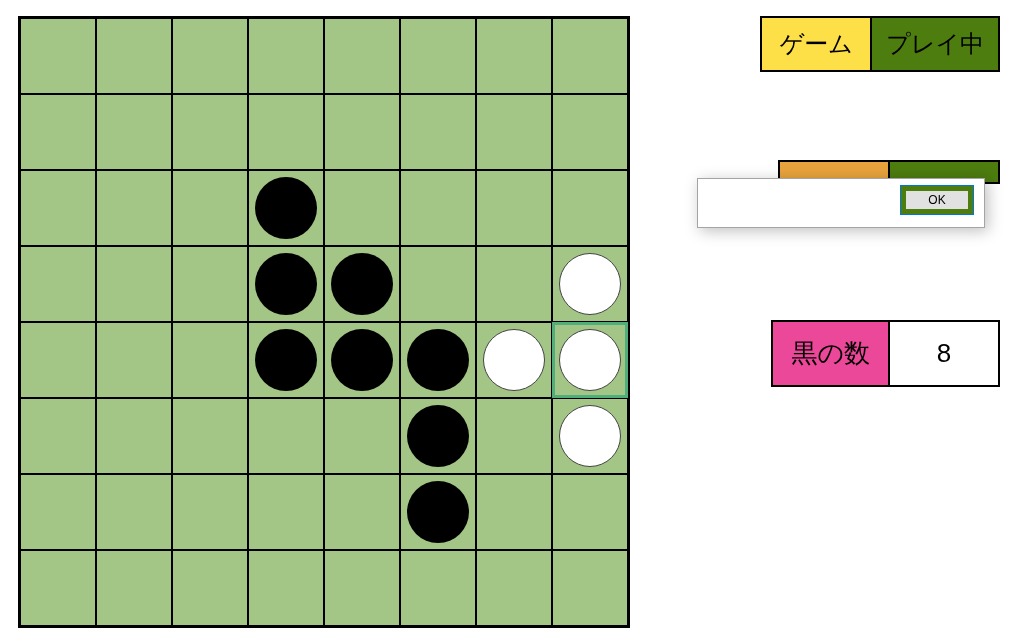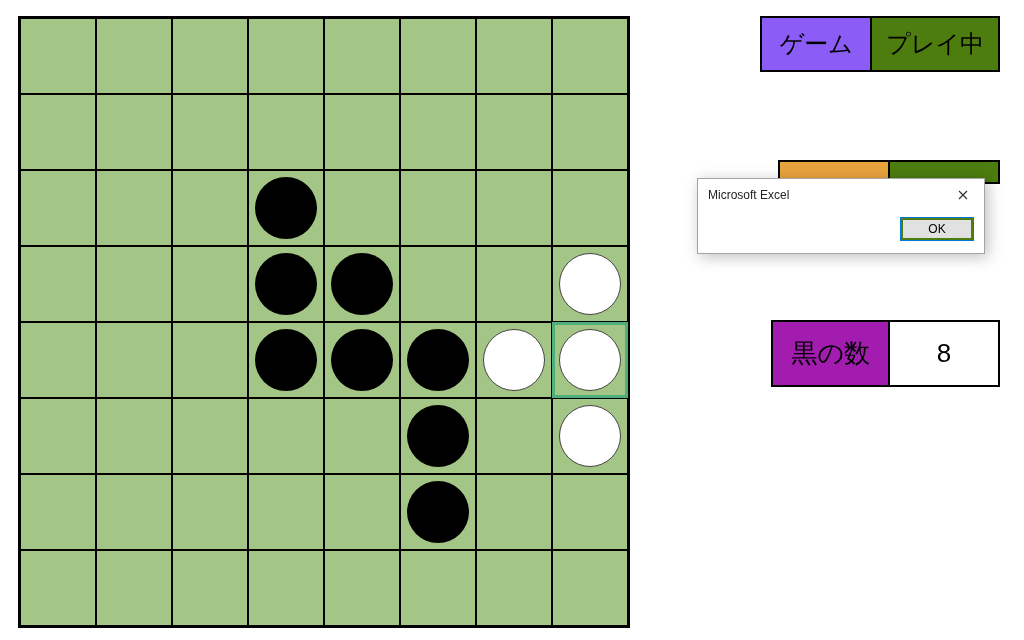--- a/index.html
+++ b/index.html
@@ -58,21 +58,21 @@
     border-collapse: collapse;
   }
   .status-table td {
     border: 2px solid #000;
     padding: 10px 14px;
     font-size: 24px;
     text-align: center;
     min-width: 110px;
     box-sizing: border-box;
   }
-  .hdr-yellow { background: #8b5cf6; }
+  .hdr-yellow { background: #fde047; }
   .hdr-white  { background: #4d7c0f; }
 
   .turn-table {
     position: absolute;
     right: 24px;
     top: 160px;
     border-collapse: collapse;
   }
   .turn-table td {
     border: 2px solid #000;
@@ -91,21 +91,21 @@
     border-collapse: collapse;
   }
   .score-table td {
     border: 2px solid #000;
     padding: 14px 18px;
     font-size: 26px;
     text-align: center;
     min-width: 110px;
     box-sizing: border-box;
   }
-  .hdr-cyan { background: #a21caf; margin-top: 15px; }
+  .hdr-cyan { background: #ec4899; margin-top: 15px; }
   .val { background: #ffffff; }
 
   
   .dialog {
     position: absolute;
     left: 697px;
     top: 178px;
     width: 286px;
     background: #ffffff;
     border: 1px solid #a4a4a4;
@@ -140,21 +140,21 @@
   .dialog .buttons {
     display: flex;
     justify-content: flex-end;
     padding: 6px 10px 12px 10px;
   }
   .dialog .buttons button {
     min-width: 74px;
     padding: 2px 12px;
     font-size: 12px;
     background: #e1e1e1;
-    border: 3px solid #4d7c0f;
+    border: 6px solid #4d7c0f;
     outline: 1px solid #0078d7;
     outline-offset: -1px;
     cursor: pointer;
   }
 </style>
 </head>
 <body>
 
 <div class="board" id="board">
     <div class="cell"></div>
@@ -268,24 +268,16 @@
 <table class="score-table">
   <tbody>
       <tr>
     <td class="hdr-cyan">黒の数</td>
     <td class="val">8</td>
   </tr>
 </tbody>
   </table>
 
 <div class="dialog">
-  <div class="titlebar">
-    <span class="title">Microsoft Excel</span>
-    <span class="close">
-      <svg viewBox="0 0 10 10">
-          <path d="M1 1 L9 9 M9 1 L1 9" stroke="#333" stroke-width="1.2" fill="none"></path>
-        </svg>
-    </span>
-  </div>
   <div class="buttons">
     <button>OK</button>
   </div>
 </div>
 
 </body></html>

